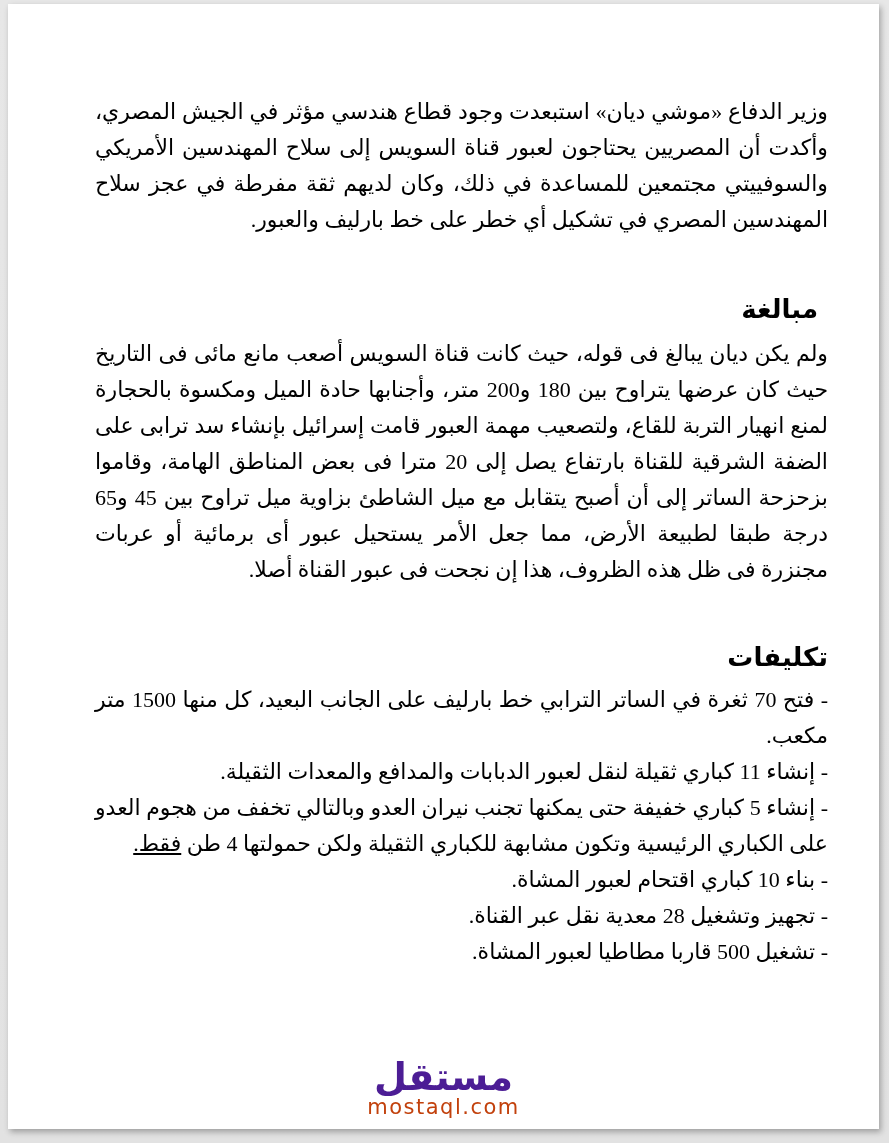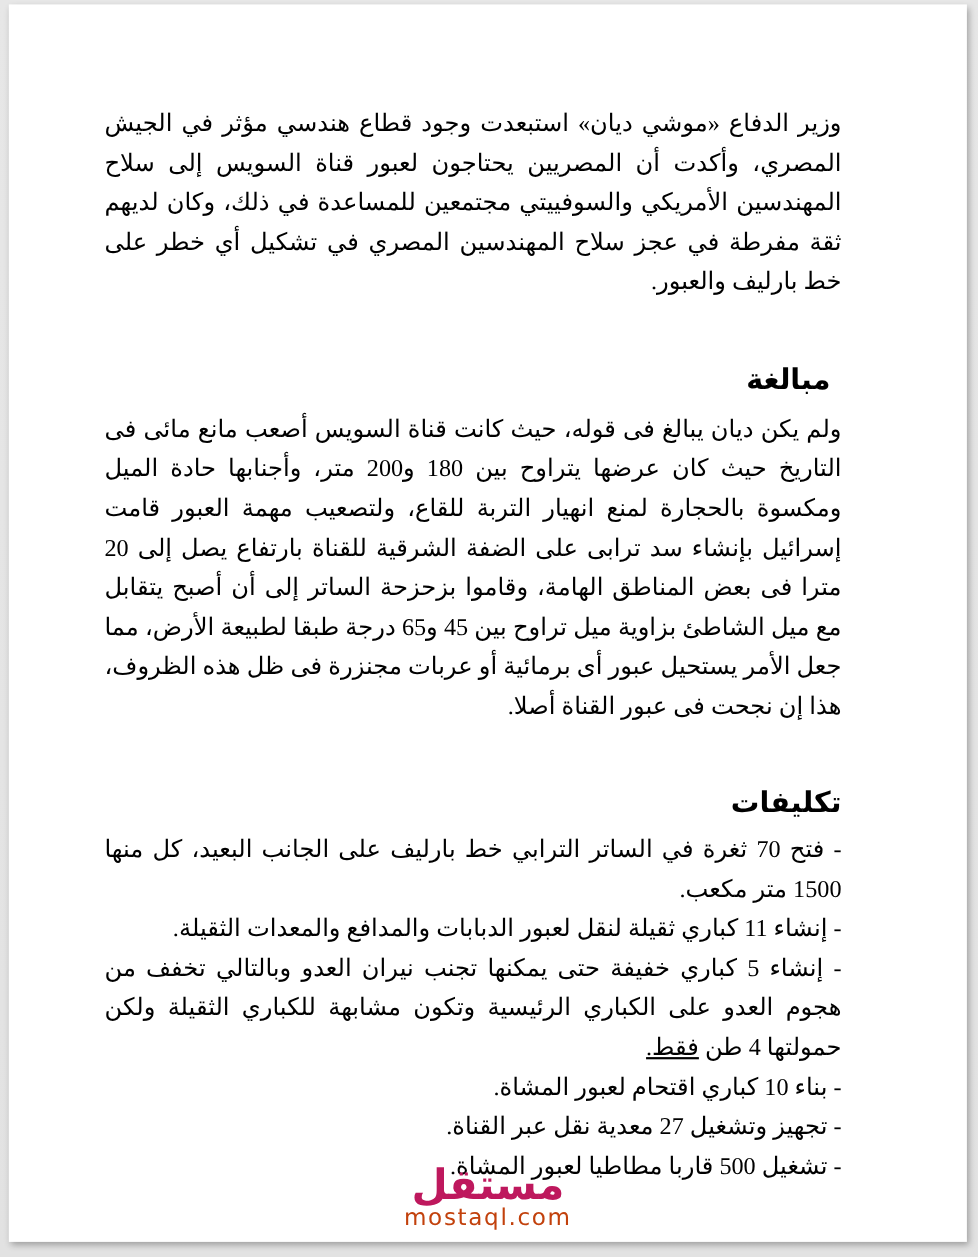--- a/index.html
+++ b/index.html
@@ -17,21 +17,21 @@
   .page {
     position: absolute;
     left: 8px; top: 4px;
     width: 871px; height: 1125px;
     background: #ffffff;
     box-shadow: 2px 3px 6px rgba(0,0,0,0.30);
   }
   .content {
     position: absolute;
     top: 0; left: 0; right: 0;
-    padding: 90px 114px 0 87px;
+    padding: 90px 51px 0 87px;
     direction: rtl;
     text-align: justify;
     color: #000000;
     font-size: 22px;
     line-height: 36px;
   }
   .para { margin: 0; }
   .sec-heading {
     font-size: 26px;
     font-weight: bold;
@@ -47,21 +47,21 @@
     bottom: 10px;
     left: 50%;
     transform: translateX(-50%);
     text-align: center;
     user-select: none;
     font-family: "DejaVu Sans", sans-serif;
   }
   .watermark .logo {
     font-size: 38px;
     font-weight: bold;
-    color: #be185d;
+    color: #4c1d95;
     line-height: 36px;
     direction: rtl;
   }
   .watermark .domain {
     font-size: 21px;
     color: #c2410c;
     letter-spacing: 1.5px;
     line-height: 24px;
   }
 </style>
@@ -76,21 +76,21 @@
 
       <div class="sec-heading h1">مبالغة</div>
       <p class="para">ولم يكن ديان يبالغ فى قوله، حيث كانت قناة السويس أصعب مانع مائى فى التاريخ حيث كان عرضها يتراوح بين 180 و200 متر، وأجنابها حادة الميل ومكسوة بالحجارة لمنع انهيار التربة للقاع، ولتصعيب مهمة العبور قامت إسرائيل بإنشاء سد ترابى على الضفة الشرقية للقناة بارتفاع يصل إلى 20 مترا فى بعض المناطق الهامة، وقاموا بزحزحة الساتر إلى أن أصبح يتقابل مع ميل الشاطئ بزاوية ميل تراوح بين 45 و65 درجة طبقا لطبيعة الأرض، مما جعل الأمر يستحيل عبور أى برمائية أو عربات مجنزرة فى ظل هذه الظروف، هذا إن نجحت فى عبور القناة أصلا.</p>
 
       <div class="sec-heading h2">تكليفات</div>
 
       <p class="list-item"><span>- فتح 70 ثغرة في الساتر الترابي خط بارليف على الجانب البعيد، كل منها 1500 متر مكعب.</span></p>
       <p class="list-item"><span>- إنشاء 11 كباري ثقيلة لنقل لعبور الدبابات والمدافع والمعدات الثقيلة.</span></p>
       <p class="list-item"><span>- إنشاء 5 كباري خفيفة حتى يمكنها تجنب نيران العدو وبالتالي تخفف من هجوم العدو على الكباري الرئيسية وتكون مشابهة للكباري الثقيلة ولكن حمولتها 4 طن </span><span class="u">فقط.</span></p>
       <p class="list-item"><span>- بناء 10 كباري اقتحام لعبور المشاة.</span></p>
-      <p class="list-item"><span>- تجهيز وتشغيل 27 معدية نقل عبر القناة.</span></p>
+      <p class="list-item"><span>- تجهيز وتشغيل 28 معدية نقل عبر القناة.</span></p>
       <p class="list-item"><span>- تشغيل 500 قاربا مطاطيا لعبور المشاة.</span></p>
 
     </div>
 
     <div class="watermark">
       <div class="logo">مستقل</div>
       <div class="domain">mostaql.com</div>
     </div>
   </div>
 </div>

